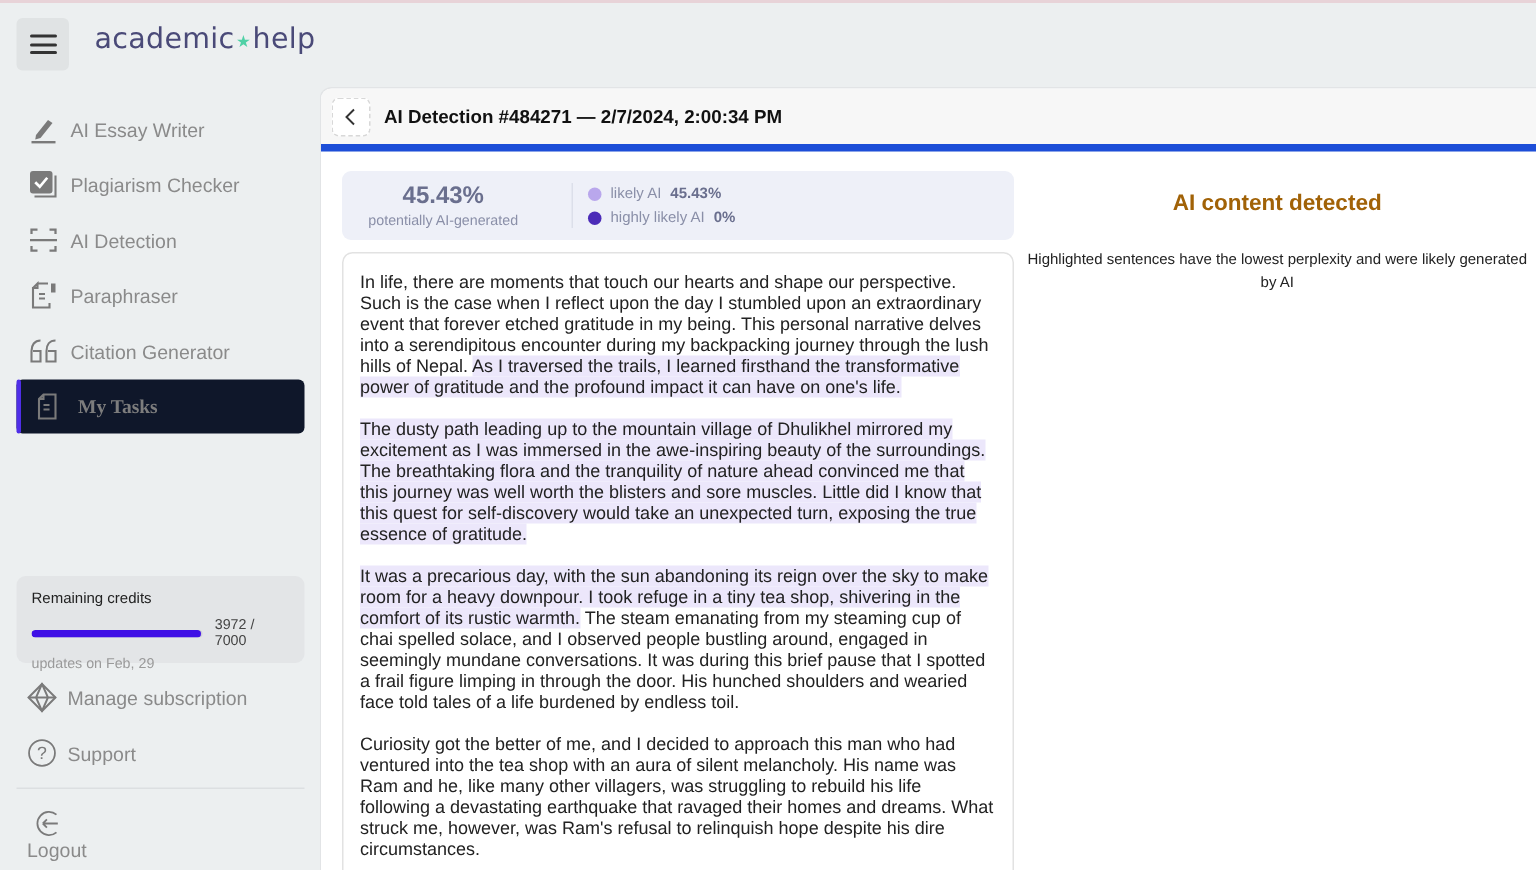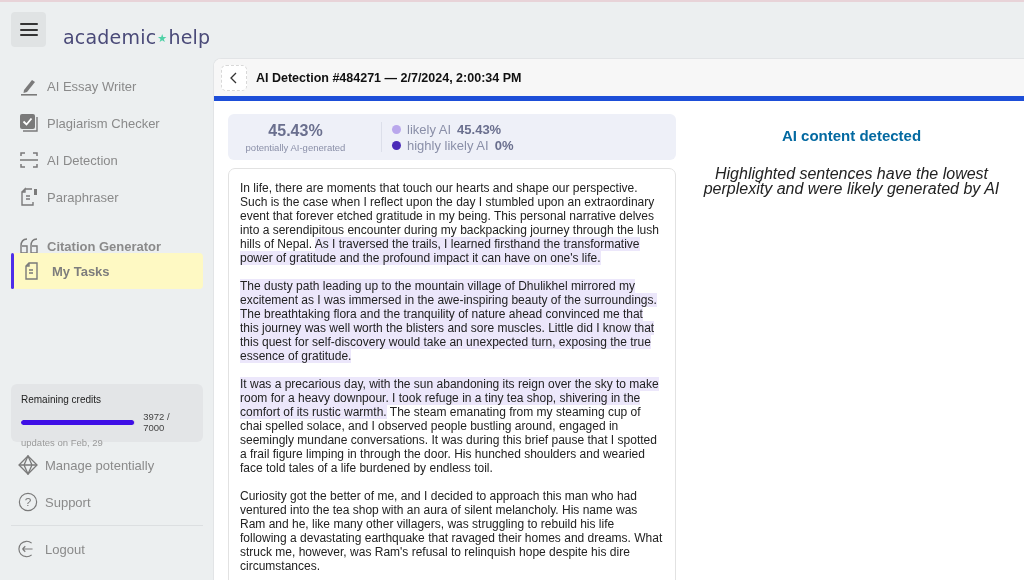--- a/index.html
+++ b/index.html
@@ -18,34 +18,34 @@
     position: absolute; left: 11px; top: 10px; width: 35px; height: 35px;
     background: #e0e3e4; border-radius: 4px; display: flex; align-items: center; justify-content: center;
     cursor: pointer;
   }
   .menu-btn .bars { width: 18px; height: 13px; position: relative; }
   .menu-btn .bars span { position: absolute; left: 0; width: 18px; height: 2px; background: #333; border-radius: 1px; }
   .menu-btn .bars span:nth-child(1) { top: 0; }
   .menu-btn .bars span:nth-child(2) { top: 5.5px; }
   .menu-btn .bars span:nth-child(3) { top: 11px; }
   .logo {
-    position: absolute; left: 63px; top: 24px; font-family: "DejaVu Sans", sans-serif;
+    position: absolute; left: 63px; top: 13px; font-family: "DejaVu Sans", sans-serif;
     font-size: 19px; color: #4a4a78; letter-spacing: 0.2px; display: flex; align-items: center;
   }
   .logo .star { color: #4fd1a6; font-size: 11px; margin: 0 1px; position: relative; top: 1px; }
 
   
   .sidebar { position: absolute; left: 0; top: 58px; width: 212px; height: 522px; }
   .nav-item {
     position: absolute; left: 11px; width: 192px; height: 36px; display: flex; align-items: center;
     cursor: pointer; border-radius: 4px;
   }
   .nav-item .ico { width: 22px; height: 22px; margin-left: 7px; margin-right: 7px; display: flex; align-items: center; justify-content: center; }
   .nav-item .lbl { font-size: 13px; color: #8a8a8a; }
-  .nav-item.active { background: #fef9c3; }
+  .nav-item.active { background: #0f172a; font-family: Liberation Serif, serif; }
   .nav-item.active::before { content: ""; position: absolute; left: 0; top: 0; width: 3px; height: 36px; background: #4f2ee8; border-radius: 2px; }
   .nav-item.active .lbl { color: #7d7d7d; font-weight: bold; margin-left: 2px; }
 
   .credits {
     position: absolute; left: 11px; top: 326px; width: 192px; height: 58px;
     background: #e3e5e7; border-radius: 6px; padding: 10px 10px;
   }
   .credits .title { font-size: 10px; color: #222; }
   .credits .row { display: flex; align-items: center; margin-top: 6px; }
   .credits .bar { width: 115px; height: 5px; background: #d0d0d8; border-radius: 3px; overflow: hidden; }
@@ -74,37 +74,37 @@
   .main-title { font-size: 12.5px; font-weight: bold; color: #111; margin-left: 9px; }
 
   .stats {
     position: absolute; left: 14px; top: 55px; width: 448px; height: 46px;
     background: #eef0f8; border-radius: 6px; display: flex; align-items: center;
   }
   .stats .pct-block { width: 135px; text-align: center; }
   .stats .pct { font-size: 16px; font-weight: bold; color: #6a6f8e; }
   .stats .pct-label { font-size: 9.5px; color: #8a8fa8; margin-top: 2px; }
   .stats .vsep { width: 1px; height: 30px; background: #dcdfea; margin-left: 18px; margin-right: 10px; }
-  .stats .legend { font-size: 13px; color: #8a8fa8; }
+  .stats .legend { font-size: 10px; color: #8a8fa8; }
   .stats .legend .li { display: flex; align-items: center; height: 16px; }
   .stats .legend .dot { width: 9px; height: 9px; border-radius: 50%; margin-right: 6px; }
   .stats .legend .val { font-weight: bold; color: #6a6f8e; margin-left: 6px; }
 
   .text-box {
     position: absolute; left: 14px; top: 109px; width: 448px; height: 488px;
     border: 1px solid #e2e2e2; border-radius: 7px; background: #fff;
     padding: 12px 11px 10px 11px; overflow: hidden;
     font-size: 12px; line-height: 14px; color: #222;
   }
   .text-box p { margin-bottom: 14px; }
   .hl { background: #ece7fb; }
 
   .right-panel { position: absolute; left: 470px; top: 68px; width: 335px; text-align: center; }
-  .right-panel .rtitle { font-size: 15px; font-weight: bold; color: #0369a1; }
-  .right-panel .rdesc { font-size: 16px; color: #222; margin-top: 22px; line-height: 15px; font-style: italic; }
+  .right-panel .rtitle { font-size: 15px; font-weight: bold; color: #a16207; }
+  .right-panel .rdesc { font-size: 10px; color: #222; margin-top: 22px; line-height: 15px; }
 </style>
 </head>
 <body>
 
 <div class="top-strip"></div>
 
 <div class="header">
   <div class="menu-btn">
     <div class="bars">
         <span></span>
@@ -159,21 +159,21 @@
     <span class="ico">
       <svg width="20" height="20" viewBox="0 0 20 20" fill="none" stroke="#7a7a7a" stroke-width="1.4">
           <path d="M6 2 H13 M3 5 L6 2 V5 H3 V18 H14 V15"></path>
           <path d="M7 9 H11 M7 12 H11"></path>
           <rect x="15" y="2" width="3" height="6" fill="#7a7a7a" stroke="none"></rect>
         </svg>
     </span>
     <span class="lbl">Paraphraser</span>
   </div>
 
-  <div class="nav-item" style="top:170px;font-weight:bold;">
+  <div class="nav-item" style="top:158px;">
     <span class="ico">
       <svg width="20" height="20" viewBox="0 0 20 20" fill="none" stroke="#7a7a7a" stroke-width="1.4">
           <path d="M8 3 C4 3 2 6 2 10 V17 H8 V10 H3"></path>
           <path d="M18 3 C14 3 12 6 12 10 V17 H18 V10 H13"></path>
         </svg>
     </span>
     <span class="lbl">Citation Generator</span>
   </div>
 
   <div class="nav-item active" style="top:195px;">
@@ -197,33 +197,33 @@
     <div class="sub">updates on Feb, 29</div>
   </div>
 
   <div class="side-link" style="top:397px;">
     <span class="ico">
       <svg width="20" height="20" viewBox="0 0 20 20" fill="none" stroke="#7a7a7a" stroke-width="1.3">
           <path d="M10 1 L19 10 L10 19 L1 10 Z"></path>
           <path d="M1 10 H19 M10 1 L6 10 L10 19 L14 10 Z"></path>
         </svg>
     </span>
-    <span class="lbl">Manage potentially</span>
+    <span class="lbl">Manage subscription</span>
   </div>
   <div class="side-link" style="top:434px;">
     <span class="ico">
       <svg width="22" height="22" viewBox="0 0 22 22">
           <circle cx="11" cy="11" r="9.5" fill="none" stroke="#7a7a7a" stroke-width="1.3"></circle>
           <text x="11" y="15.5" text-anchor="middle" font-size="13" fill="#7a7a7a" font-family="Liberation Sans, sans-serif">?</text>
         </svg>
     </span>
     <span class="lbl">Support</span>
   </div>
   <div class="divider"></div>
-  <div class="side-link" style="top:481px;">
+  <div class="side-link" style="top:481px;flex-direction:column;">
     <span class="ico">
       <svg width="22" height="22" viewBox="0 0 22 22" fill="none" stroke="#7a7a7a" stroke-width="1.3">
           <path d="M15 4.5 A8.5 8.5 0 1 0 15 17.5"></path>
           <path d="M5 11 H16 M5 11 L8 8 M5 11 L8 14"></path>
         </svg>
     </span>
     <span class="lbl">Logout</span>
   </div>
 </div>
 

